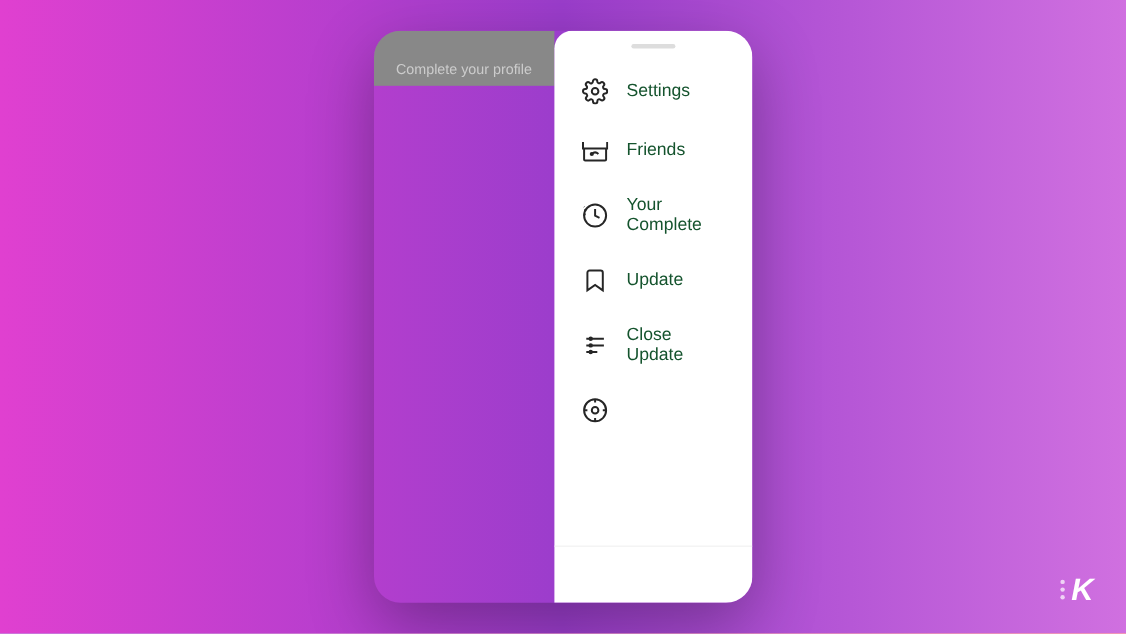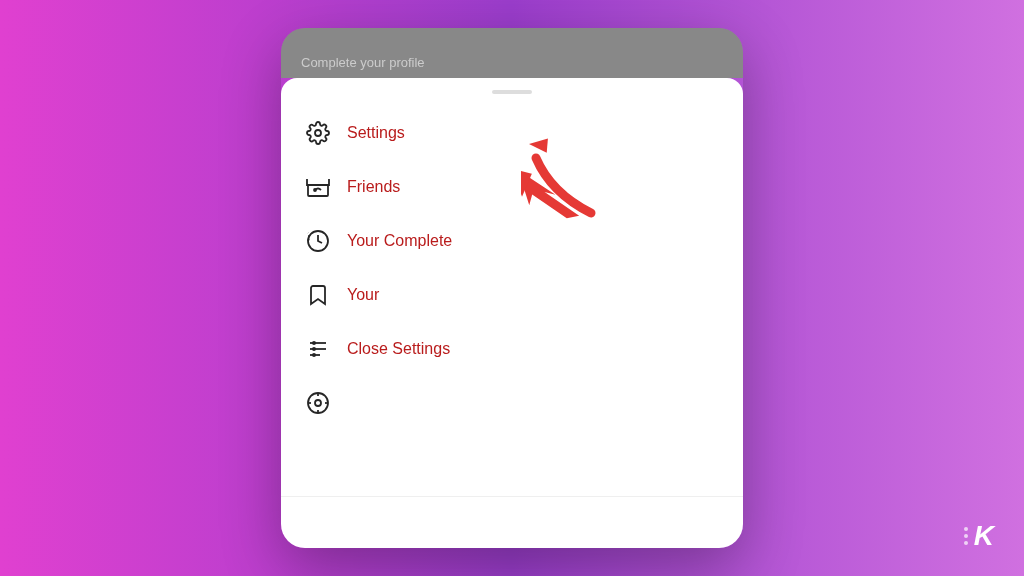--- a/index.html
+++ b/index.html
@@ -18,24 +18,23 @@
 
     .background-overlay {
       position: absolute;
       inset: 0;
       background: linear-gradient(to right, #e040d0 0%, #9b3dcc 50%, #d070e0 100%);
     }
 
     .phone-container {
       position: relative;
       z-index: 10;
-      width: 462px;
+      width: 344px;
       height: 520px;
       display: flex;
-      flex-direction: column;
       border-radius: 24px;
       overflow: hidden;
       box-shadow: 0 20px 60px rgba(0,0,0,0.3);
     }
 
     .phone-top-bar {
       background: #888;
       height: 50px;
       display: flex;
       align-items: flex-end;
@@ -88,21 +87,21 @@
       flex-shrink: 0;
     }
 
     .menu-icon svg {
       width: 24px;
       height: 24px;
     }
 
     .menu-label {
       font-size: 16px;
-      color: #b91c1c;
+      color: #14532d;
       font-weight: 400;
     }
 
     .bottom-nav {
       height: 52px;
       border-top: 1px solid #efefef;
       display: flex;
       align-items: center;
       justify-content: space-around;
       padding: 0 40px;
@@ -202,35 +201,35 @@
         <span class="menu-label">Your Complete</span>
       </div>
 
 
       <div class="menu-item">
         <div class="menu-icon">
           <svg viewBox="0 0 24 24" fill="none" stroke="#262626" stroke-width="1.8">
             <path d="M19 21l-7-5-7 5V5a2 2 0 0 1 2-2h10a2 2 0 0 1 2 2z"></path>
           </svg>
         </div>
-        <span class="menu-label">Your</span>
+        <span class="menu-label">Update</span>
       </div>
 
       <div class="menu-item">
         <div class="menu-icon">
           <svg viewBox="0 0 24 24" fill="none" stroke="#262626" stroke-width="1.8">
             <line x1="4" y1="6" x2="20" y2="6"></line>
             <line x1="4" y1="12" x2="20" y2="12"></line>
             <line x1="4" y1="18" x2="14" y2="18"></line>
             <circle cx="8" cy="6" r="2" fill="#262626" stroke="none"></circle>
             <circle cx="8" cy="12" r="2" fill="#262626" stroke="none"></circle>
             <circle cx="8" cy="18" r="2" fill="#262626" stroke="none"></circle>
           </svg>
         </div>
-        <span class="menu-label">Close Settings</span>
+        <span class="menu-label">Close Update</span>
       </div>
 
       <div class="menu-item">
         <div class="menu-icon">
           <svg viewBox="0 0 24 24" fill="none" stroke="#262626" stroke-width="1.8">
             <circle cx="12" cy="12" r="10"></circle>
             <circle cx="12" cy="12" r="3"></circle>
             <line x1="12" y1="2" x2="12" y2="5"></line>
             <line x1="12" y1="19" x2="12" y2="22"></line>
             <line x1="2" y1="12" x2="5" y2="12"></line>

